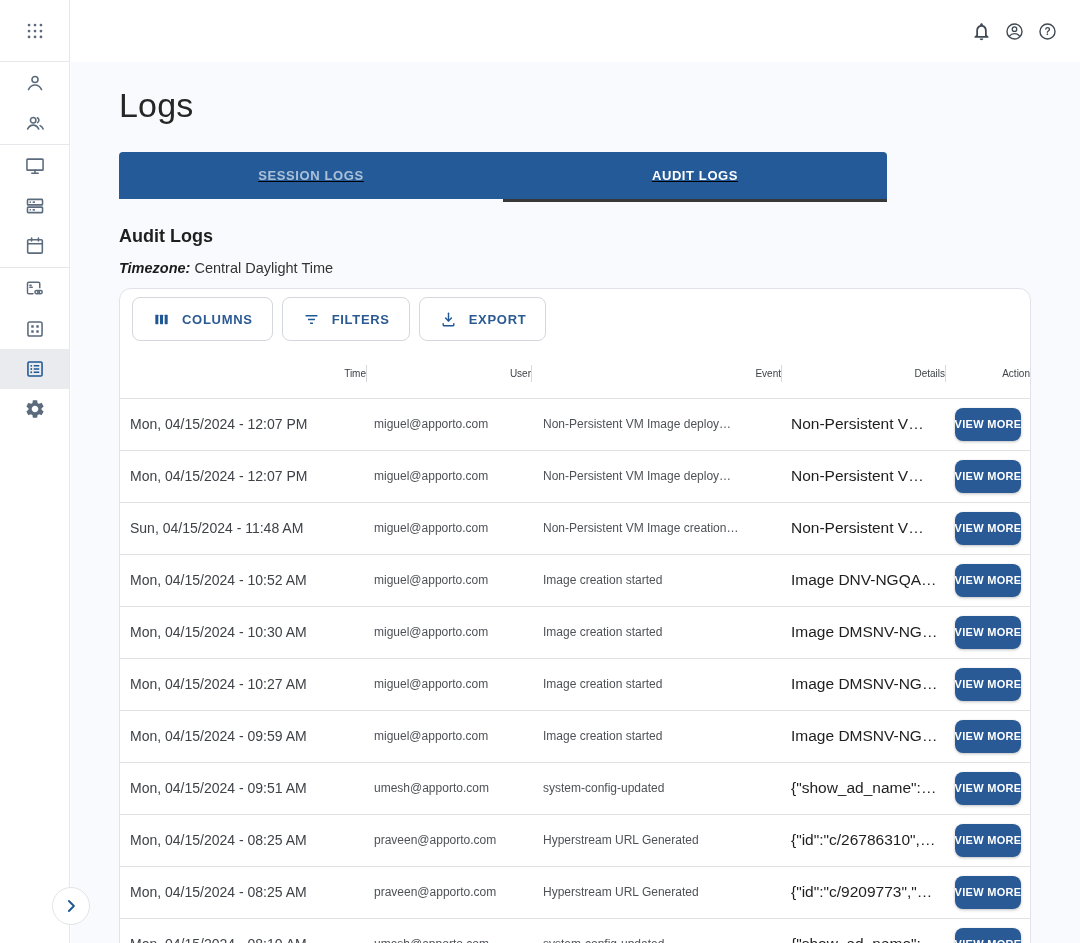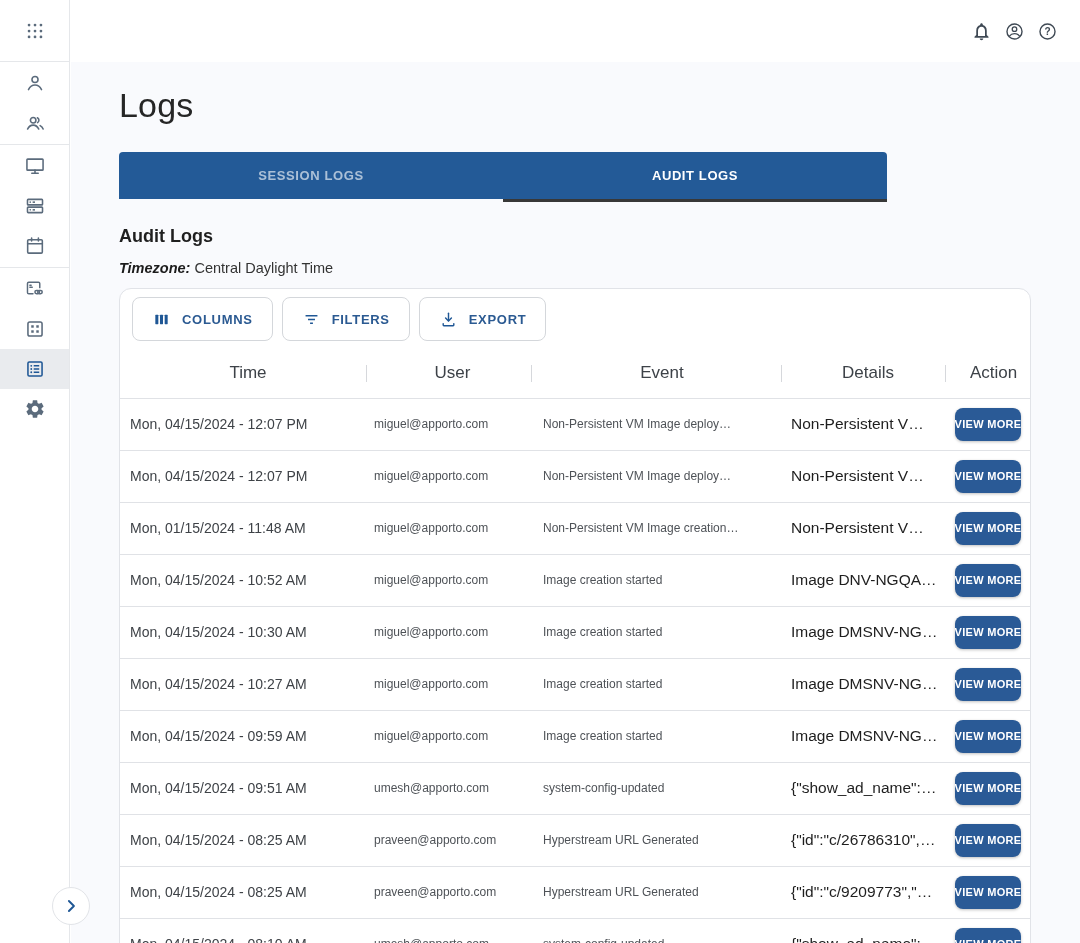--- a/index.html
+++ b/index.html
@@ -31,21 +31,21 @@
             display:flex; align-items:center; }
   .tb-btn svg { width:21px; height:21px; display:block; }
 
   
   .main { position:fixed; left:71px; top:62px; right:0; bottom:0; background:#f9fafd;
           padding:24px 0 0 48px; overflow:hidden; }
   .page-title { font-size:34px; font-weight:400; color:#262626; margin:0 0 27px;
                 letter-spacing:.2px; }
 
   .tabs { position:relative; width:768px; height:47px; background:#235a97;
-          border-radius:4px 4px 0 0; display:flex; }
+          border-radius:4px 4px 0 0; display:flex;text-decoration:underline; }
   .tab { flex:1; border:none; background:transparent; color:rgba(255,255,255,.62);
          font-size:13px; font-weight:700; letter-spacing:.6px; cursor:pointer;
          font-family:inherit; }
   .tab.active { color:#ffffff; }
   .tab-indicator { position:absolute; top:47px; left:50%; width:50%; height:3px;
                    background:#383838; }
 
   .section-heading { margin:27px 0 0; font-size:18px; font-weight:700; color:#1f1f1f; }
   .timezone { margin:13px 0 0; font-size:14.5px; color:#333; }
   .timezone b { color:#1c1c1c;font-style:italic; }
@@ -53,22 +53,22 @@
   .card { margin-top:12px; width:912px; height:760px; background:#fff;
           border:1px solid #e1e3e8; border-radius:12px; }
   .toolbar { display:flex; gap:9px; padding:8px 12px 0; }
   .tool-btn { height:44px; padding:0 19px; display:flex; align-items:center; gap:11px;
               background:#fff; border:1px solid #d4d7db; border-radius:8px; color:#2b5a92;
               font-size:13px; font-weight:700; letter-spacing:.7px; cursor:pointer;
               font-family:inherit; }
   .tool-btn svg { width:19px; height:19px; color:#1f5795; display:block; }
 
   table.audit { width:100%; border-collapse:collapse; table-layout:fixed; margin-top:8px; }
-  table.audit th { height:49px; font-size:17px; font-weight:500; color:#3d4248;
-                   text-align:center; padding:0 0 0 10px; border-bottom:1px solid #e0e2e6;
+  table.audit th { height:49px; font-size:10px; font-weight:500; color:#3d4248;
+                   text-align:right; padding:0 0 0 10px; border-bottom:1px solid #e0e2e6;
                    position:relative; white-space:nowrap; overflow:hidden; }
   table.audit th.sep::before { content:""; position:absolute; left:0; top:16px; width:1px;
                    height:17px; background:#d6d8dc; }
   table.audit td { height:52px; border-bottom:1px solid #e0e2e6; white-space:nowrap;
                    overflow:hidden; padding:0 0 0 10px; }
   .pl8 { padding-left:8px !important; }
   .pl12 { padding-left:12px !important; }
   .c-time { font-size:14px; color:#3e4247; }
   .c-user, .c-event { font-size:12px; color:#4e5257; }
   .c-details { font-size:15.5px; color:#1e1e1e; }
@@ -278,21 +278,21 @@
     <td class="c-time">Mon, 04/15/2024 - 12:07 PM</td>
     <td class="c-user pl8">miguel@apporto.com</td>
     <td class="c-event pl12">Non-Persistent VM Image deploy…</td>
     <td class="c-details">Non-Persistent V…</td>
     <td class="c-action">
       <button class="view-more">VIEW MORE</button>
     </td>
   </tr>
 
   <tr>
-    <td class="c-time">Mon, 01/15/2024 - 11:48 AM</td>
+    <td class="c-time">Sun, 04/15/2024 - 11:48 AM</td>
     <td class="c-user pl8">miguel@apporto.com</td>
     <td class="c-event pl12">Non-Persistent VM Image creation…</td>
     <td class="c-details">Non-Persistent V…</td>
     <td class="c-action">
       <button class="view-more">VIEW MORE</button>
     </td>
   </tr>
 
   <tr>
     <td class="c-time">Mon, 04/15/2024 - 10:52 AM</td>

